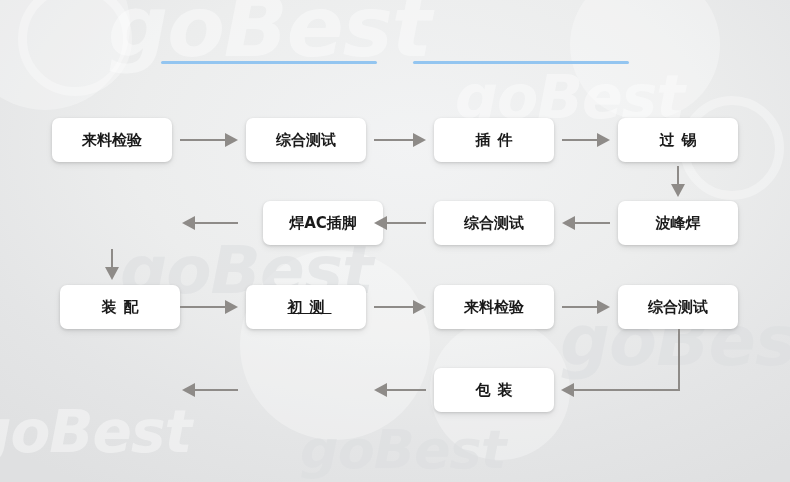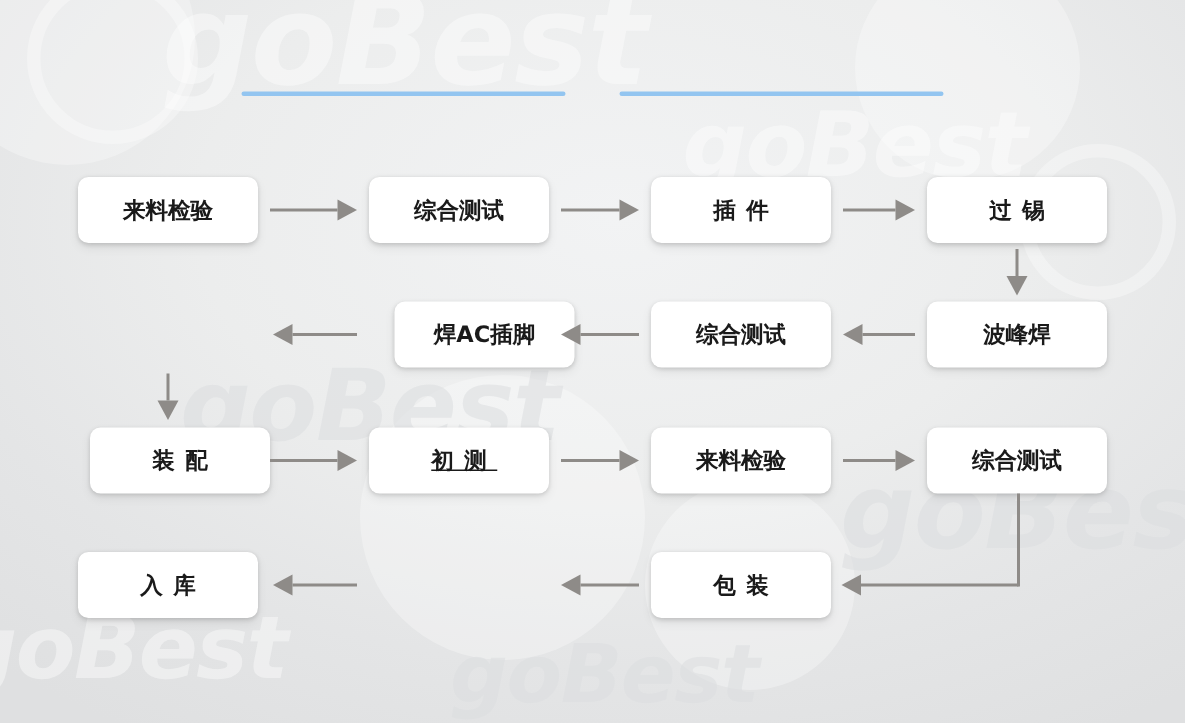--- a/index.html
+++ b/index.html
@@ -254,21 +254,20 @@
     <div class="arrow-h right" style="left:562px; top:300px; width:48px;">
       <div class="shaft"></div>
       <div class="head"></div>
     </div>
     <div class="node" style="left:618px; top:285px;">综合测试</div>
 
     <div class="elbow-v" style="left:678px; top:329px; height:62px;"></div>
     <div class="elbow-h" style="left:573px; top:389px; width:106px;"></div>
     <div class="elbow-head" style="left:561px; top:383px;"></div>
 
-    <div class="node sp" style="left:52px;  top:368px;">入库</div>
     <div class="arrow-h left" style="left:182px; top:383px; width:56px;">
       <div class="shaft"></div>
       <div class="head"></div>
     </div>
     <div class="arrow-h left" style="left:374px; top:383px; width:52px;">
       <div class="shaft"></div>
       <div class="head"></div>
     </div>
     <div class="node sp" style="left:434px; top:368px;">包装</div>
 

